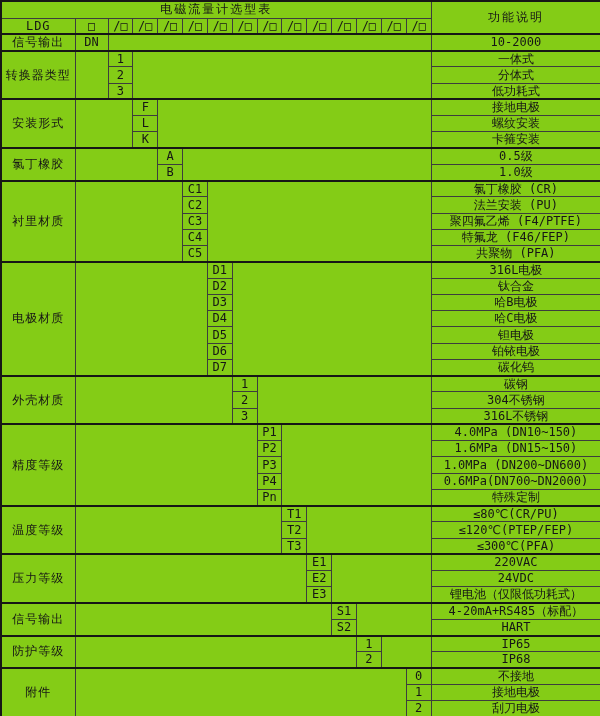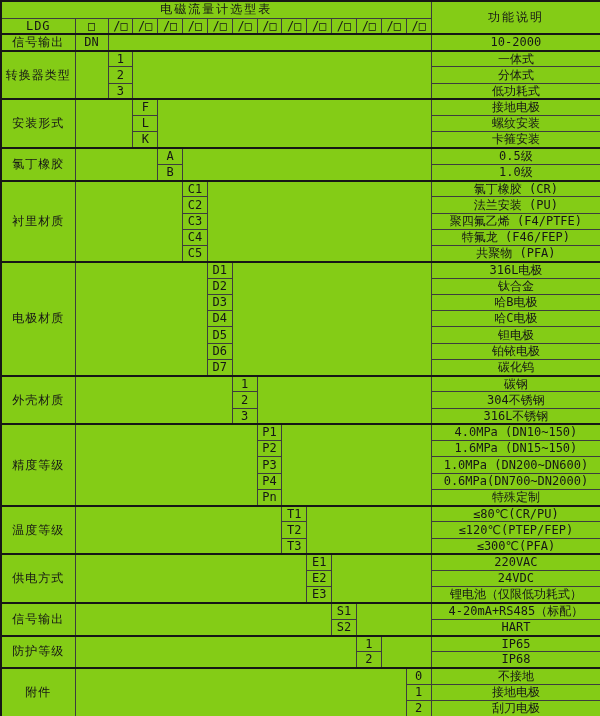--- a/index.html
+++ b/index.html
@@ -224,21 +224,21 @@
         </tr>
         <tr>
           <td>T2</td>
           <td class="func">≤120℃(PTEP/FEP)</td>
         </tr>
         <tr>
           <td>T3</td>
           <td class="func">≤300℃(PFA)</td>
         </tr>
         <tr class="sep">
-          <td class="label" rowspan="3">供电方式</td>
+          <td class="label" rowspan="3">压力等级</td>
           <td colspan="9" rowspan="3"></td>
           <td>E1</td>
           <td colspan="4" rowspan="3"></td>
           <td class="func">220VAC</td>
         </tr>
         <tr>
           <td>E2</td>
           <td class="func">24VDC</td>
         </tr>
         <tr>

